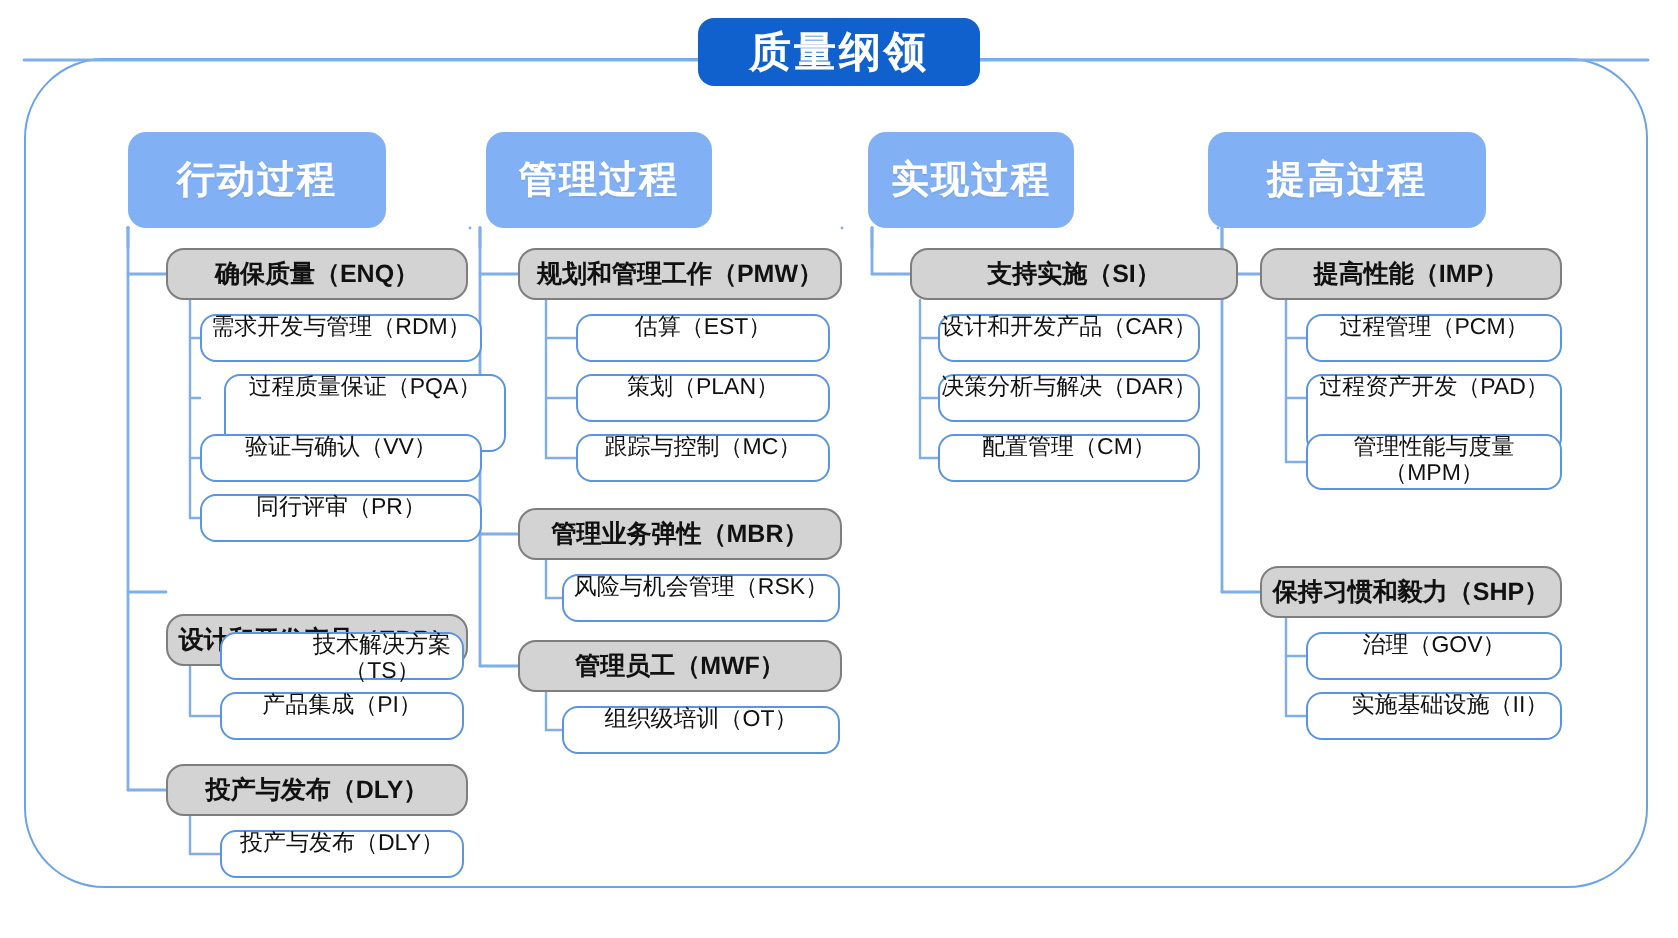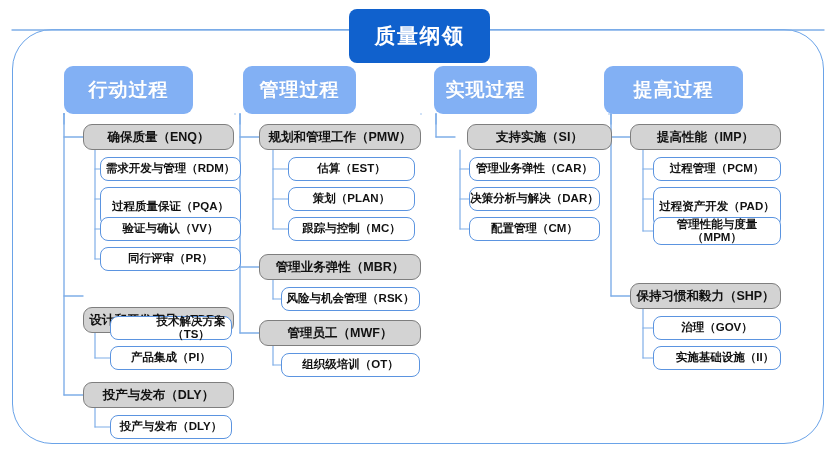--- a/index.html
+++ b/index.html
@@ -18,21 +18,21 @@
     left:12px; top:29px; width:812px; height:415px;
     border:1.6px solid #6aa3e8;
     border-radius:40px;
     box-sizing:border-box;
     background:transparent;
   }
 
   
   .root-title{
     position:absolute;
-    left:349px; top:9px; width:141px; height:54px;
+    left:349px; top:9px; width:141px; height:34px;
     background:#1061CD;
     border-radius:8px;
     display:flex;align-items:center;justify-content:center;
     color:#ffffff;
     font-size:21px;
     font-weight:bold;
     letter-spacing:1.5px;
     z-index:6;
     text-align:center;
   }
@@ -67,25 +67,25 @@
     white-space:nowrap;
   }
 
   
   .leaf{
     position:absolute;
     background:#ffffff;
     border:1.3px solid #5B94E0;
     border-radius:8px;
     box-sizing:border-box;
-    display:flex;align-items:center;justify-content:center;
+    display:flex;align-items:flex-start;justify-content:center;
     text-align:center;
     color:#111111;
     font-size:11.5px;
-    font-weight:bold;
+    font-weight:normal;
     line-height:1.15;
     z-index:4;
     white-space:pre-line;
   }
 
   
   svg.wires{
     position:absolute;left:0;top:0;width:839px;height:469px;
     z-index:2;pointer-events:none;
   }
@@ -174,21 +174,21 @@
   <div class="col-head" style="left:604px;top:66px;width:139px;">
     <span>提高过程</span>
   </div>
 
   <div class="grp" style="left:83px;top:124px;width:151px;height:26px;">
     <span>确保质量（ENQ）</span>
   </div>
   <div class="leaf" style="left:100px;top:157px;width:141px;height:24px;">
     <span>需求开发与管理（RDM）</span>
   </div>
-  <div class="leaf" style="left:100px;top:187px;width:141px;height:39px;">
+  <div class="leaf" style="left:112px;top:187px;width:141px;height:39px;">
     <span>过程质量保证（PQA）</span>
   </div>
   <div class="leaf" style="left:100px;top:217px;width:141px;height:24px;">
     <span>验证与确认（VV）</span>
   </div>
   <div class="leaf" style="left:100px;top:247px;width:141px;height:24px;">
     <span>同行评审（PR）</span>
   </div>
 
   <div class="grp" style="left:83px;top:283px;width:151px;height:26px;margin-top:24px;">
@@ -228,25 +228,25 @@
     <span>风险与机会管理（RSK）</span>
   </div>
 
   <div class="grp" style="left:259px;top:320px;width:162px;height:26px;">
     <span>管理员工（MWF）</span>
   </div>
   <div class="leaf" style="left:281px;top:353px;width:139px;height:24px;">
     <span>组织级培训（OT）</span>
   </div>
 
-  <div class="grp" style="left:467px;top:124px;width:145px;height:26px;">
+  <div class="grp" style="left:455px;top:124px;width:164px;height:26px;">
     <span>支持实施（SI）</span>
   </div>
   <div class="leaf" style="left:469px;top:157px;width:131px;height:24px;">
-    <span>管理业务弹性（CAR）</span>
+    <span>设计和开发产品（CAR）</span>
   </div>
   <div class="leaf" style="left:469px;top:187px;width:131px;height:24px;">
     <span>决策分析与解决（DAR）</span>
   </div>
   <div class="leaf" style="left:469px;top:217px;width:131px;height:24px;">
     <span>配置管理（CM）</span>
   </div>
 
   <div class="grp" style="left:630px;top:124px;width:151px;height:26px;">
     <span>提高性能（IMP）</span>

